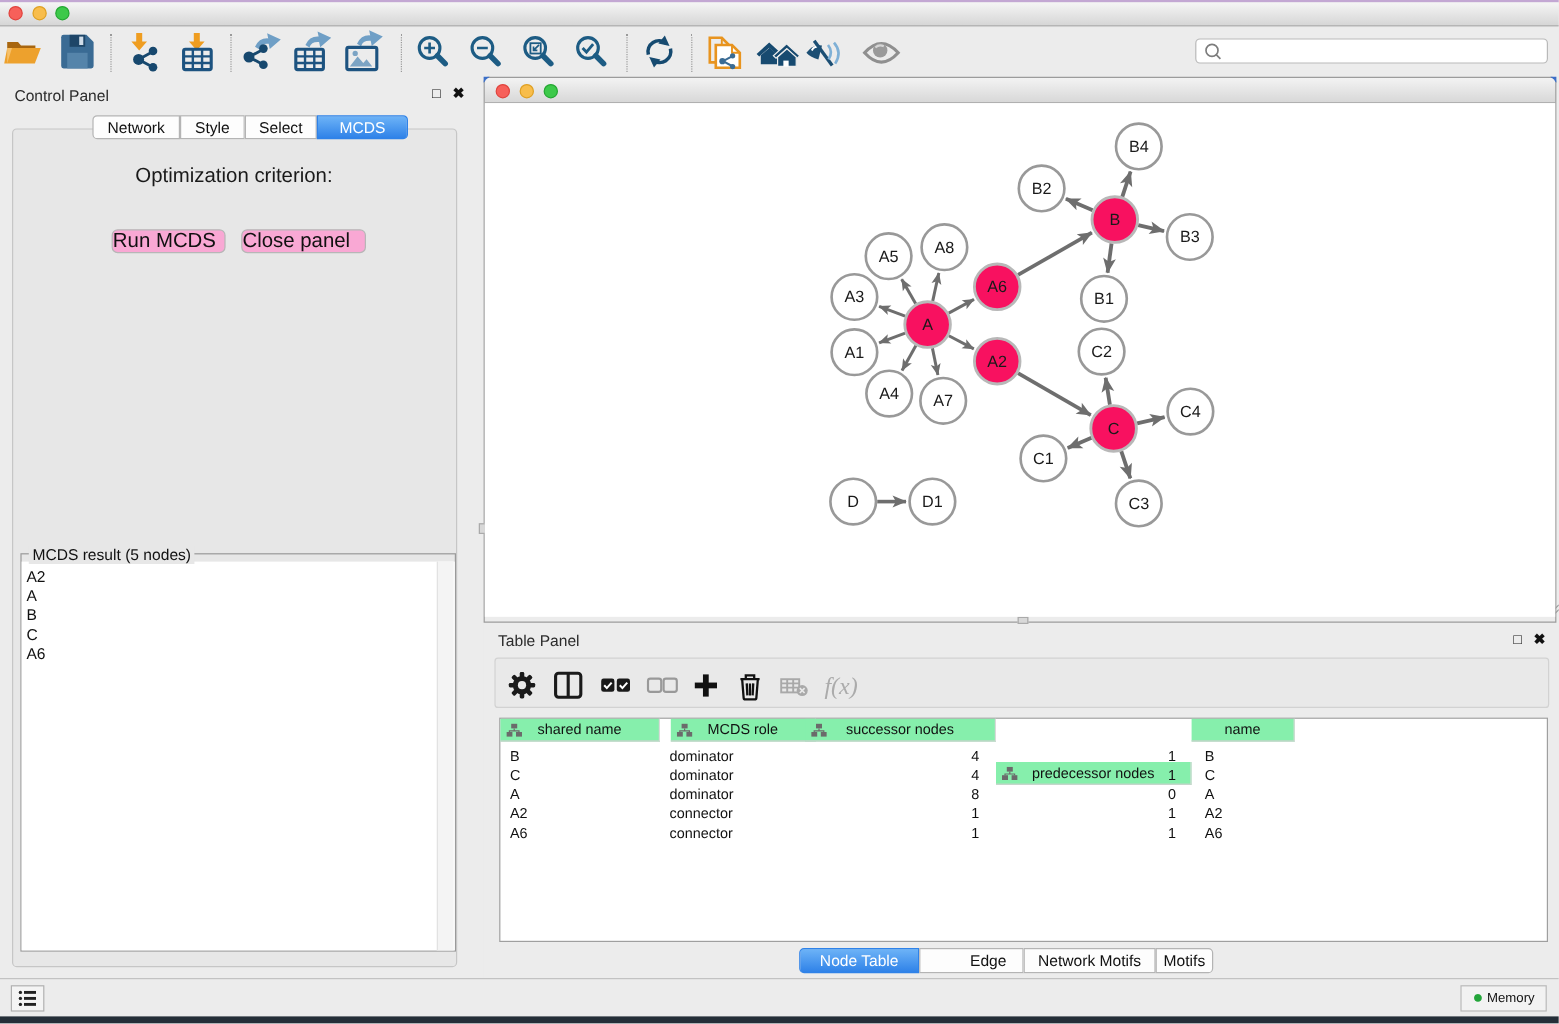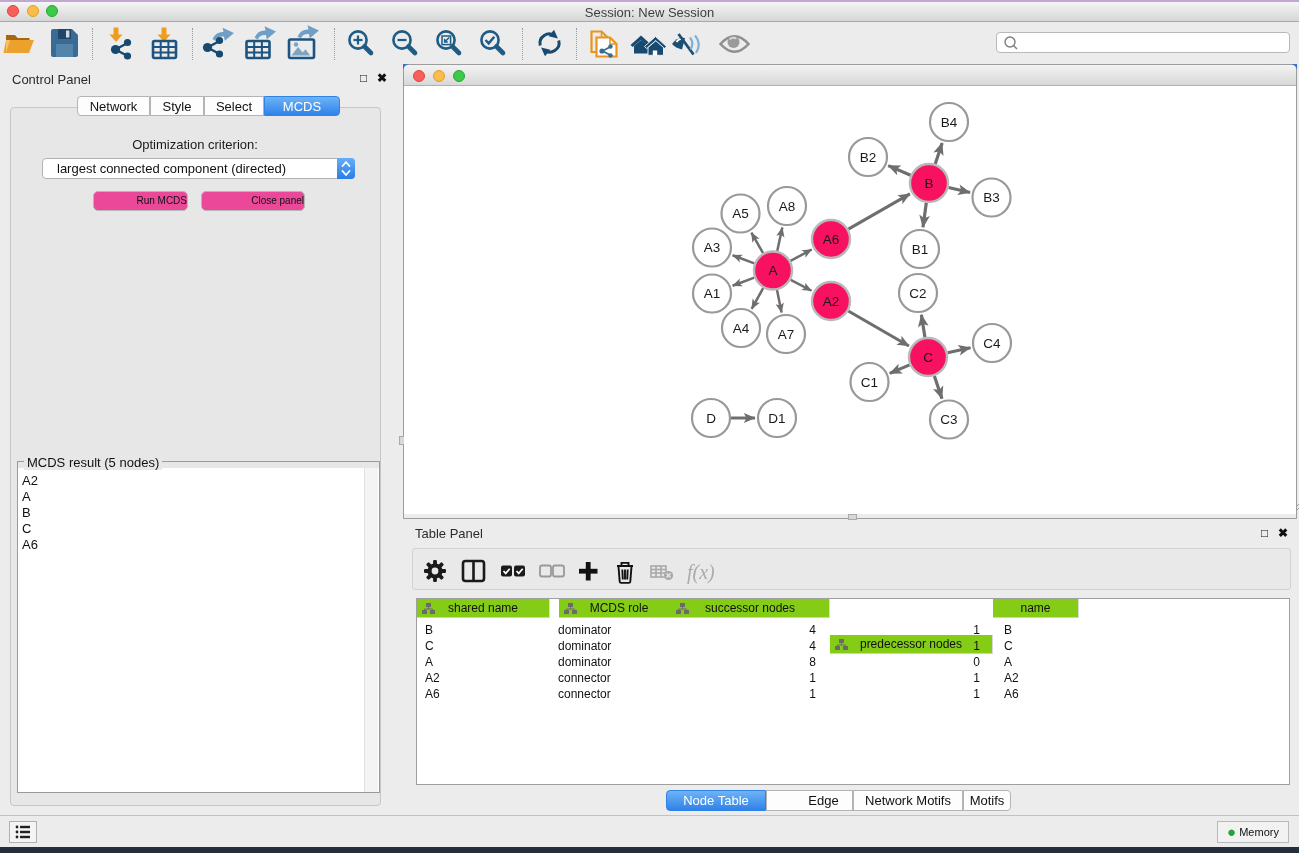--- a/index.html
+++ b/index.html
@@ -21,68 +21,67 @@
 #cpanel { left:0; top:65px; width:390px; height:750px; background:#ececec; }
 #cptitle { left:12px; top:7px; font-size:13px; color:#2c2c2c; }
 .wbtn { font-size:12px; color:#111; top:6px; }
 #cpbox { left:10px; top:42px; width:371px; height:699px; background:#e7e7e7;
   border:1px solid #c6c6c6; border-radius:4px; }
 .tab { position:absolute; top:31px; height:20px; line-height:19px; text-align:center;
   font-size:13px; color:#111; background:#fdfdfd; border:1px solid #b4b4b4; }
 .tab.first { border-radius:4px 0 0 4px; }
 .tab.last { border-radius:0 4px 4px 0; }
 .tab.sel { background:linear-gradient(#6db3f7,#2f82e8); color:#fff; border-color:#2f82e8; }
-#optlabel { left:0; top:72px; width:390px; text-align:center; font-size:13px; color:#1a1a1a; }
+#optlabel { left:0; top:72px; width:390px; text-align:center; font-size:17px; color:#1a1a1a; }
 #dropdown { left:42px; top:93px; width:313px; height:21px; background:#fff;
   border:1px solid #b2b2b2; border-radius:4px; font-size:13px; color:#111;
   line-height:19px; padding-left:14px; }
 #ddspin { right:-1px; top:-1px; width:18px; height:21px; border-radius:0 4px 4px 0;
   background:linear-gradient(#64aef8,#2a7de4); }
-.btn { position:absolute; height:20px; background:#ec4899; border:1px solid #b7b7b7;
-  border-radius:5px; font-size:10px; color:#111; text-align:right; line-height:18px; }
+.btn { position:absolute; height:20px; background:#f9a8d4; border:1px solid #b7b7b7;
+  border-radius:5px; font-size:17px; color:#111; text-align:left; line-height:18px; }
 
 #mcdsfs { left:17px; top:396px; width:363px; height:332px; border:1px solid #9a9a9a; }
 #mcdslegend { left:24px; top:390px; background:#e7e7e7; padding:0 3px; font-size:13px; color:#111; }
 #mcdslist { left:18px; top:403px; width:361px; height:324px; background:#fff; font-size:13px; color:#111; padding-top:5px; }
 #mcdslist div { padding-left:4px; height:16px; line-height:16px; }
 #mcdsscroll { left:364px; top:403px; width:14px; height:324px; background:#f4f4f4; border-left:1px solid #e2e2e2; }
 
 #netwin { left:403px; top:64px; width:894px; height:455px; background:#ececec;
   border:1px solid #9c9c9c; border-radius:4px 4px 0 0; }
 #nettitle { left:0; top:0; width:892px; height:21px; background:linear-gradient(#f3f3f3,#d8d8d8);
   border-bottom:1px solid #b0b0b0; border-radius:4px 4px 0 0; }
 #nettitletext { left:0; top:3px; width:892px; text-align:center; font-size:13px; color:#333; }
 #netcanvas { left:0; top:21px; width:892px; height:428px; background:#fff; }
 
 #tpanel { left:403px; top:520px; width:896px; height:295px; background:#ececec; }
 #tptitle { left:12px; top:6px; font-size:13px; color:#2c2c2c; }
 #ttoolbar { left:9px; top:28px; width:879px; height:42px; background:#e9e9e9;
   border:1px solid #d2d2d2; border-radius:3px; }
 #ttable { left:13px; top:78px; width:874px; height:187px; background:#fff; border:1px solid #9f9f9f; }
-.th { position:absolute; top:0; height:19px; background:#84cc16; border-right:1px solid #d9d9d9;
+.th { position:absolute; top:0; height:19px; background:#86efac; border-right:1px solid #d9d9d9;
   border-bottom:1px solid #cfcfcf; font-size:12px; color:#111; text-align:center; line-height:19px; }
 .tr { position:absolute; left:0; width:875px; height:16px; font-size:12px; color:#111; }
 .td { position:absolute; top:0; height:16px; line-height:16px; }
 .num { text-align:right; }
 
 .btab { position:absolute; top:270px; height:21px; line-height:20px; font-size:13px;
   text-align:center; color:#111; background:#fdfdfd; border:1px solid #b4b4b4; }
 
 #statusbar { left:0; top:815px; width:1299px; height:32px; background:#ececec; border-top:1px solid #c2c2c2; }
 #darkstrip { left:0; top:847px; width:1299px; height:6px; background:#242e38; }
 #listbtn { left:9px; top:821px; width:28px; height:22px; background:#f4f4f4; border:1px solid #b0b0b0; }
 #membtn { left:1217px; top:821px; width:72px; height:22px; background:#f2f2f2; border:1px solid #b9b9b9;
   font-size:11px; color:#111; text-align:center; line-height:20px; }
 #membtn span { color:#23a53a; font-size:15px; vertical-align:-1px; }
 </style>
 </head>
 <body>
 <div id="purpletop" class="abs"></div>
 <div id="titlebar" class="abs">
-  <div id="titletext" class="abs">Session: New Session</div>
   <div class="abs tl" style="left:7px;top:3px;background:#f7605a;border:1px solid #e0443e;"></div>
   <div class="abs tl" style="left:27px;top:3px;background:#f8bd4b;border:1px solid #dfa023;"></div>
   <div class="abs tl" style="left:46px;top:3px;background:#3dc94a;border:1px solid #24a732;"></div>
 </div>
 <div id="toolbar" class="abs">
   <div class="abs tsep" style="left:92px"></div>
   <div class="abs tsep" style="left:192px"></div>
   <div class="abs tsep" style="left:334px"></div>
   <div class="abs tsep" style="left:522px"></div>
   <div class="abs tsep" style="left:576px"></div>
@@ -241,28 +240,20 @@
 <div id="cpanel" class="abs">
   <div id="cptitle" class="abs">Control Panel</div>
   <div class="abs wbtn" style="left:360px;">□</div>
   <div class="abs wbtn" style="left:377px;font-weight:bold;">✖</div>
   <div id="cpbox" class="abs"></div>
   <div class="abs tab first" style="left:77px;width:73px;">Network</div>
   <div class="abs tab" style="left:150px;width:54px;">Style</div>
   <div class="abs tab" style="left:204px;width:60px;">Select</div>
   <div class="abs tab last sel" style="left:264px;width:76px;">MCDS</div>
   <div id="optlabel" class="abs">Optimization criterion:</div>
-  <div id="dropdown" class="abs">largest connected component (directed)
-    <div id="ddspin" class="abs">
-      <svg width="18" height="21" viewBox="0 0 18 21">
-        <path d="M5.5 8 L9 4 L12.5 8" fill="none" stroke="#fff" stroke-width="1.8" stroke-linecap="round" stroke-linejoin="round"></path>
-        <path d="M5.5 13 L9 17 L12.5 13" fill="none" stroke="#fff" stroke-width="1.8" stroke-linecap="round" stroke-linejoin="round"></path>
-      </svg>
-    </div>
-  </div>
   <div class="abs btn" style="left:93px;top:126px;width:95px;">Run MCDS</div>
   <div class="abs btn" style="left:201px;top:126px;width:104px;">Close panel</div>
   <div id="mcdsfs" class="abs"></div>
   <div id="mcdslist" class="abs">
     <div>A2</div>
       <div>A</div>
       <div>B</div>
       <div>C</div>
       <div>A6</div>
   </div>

